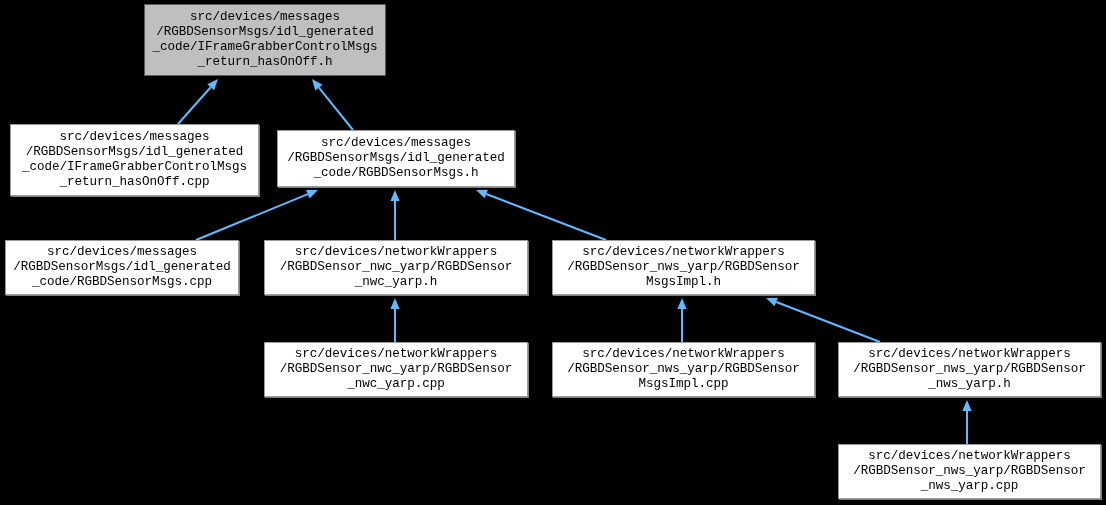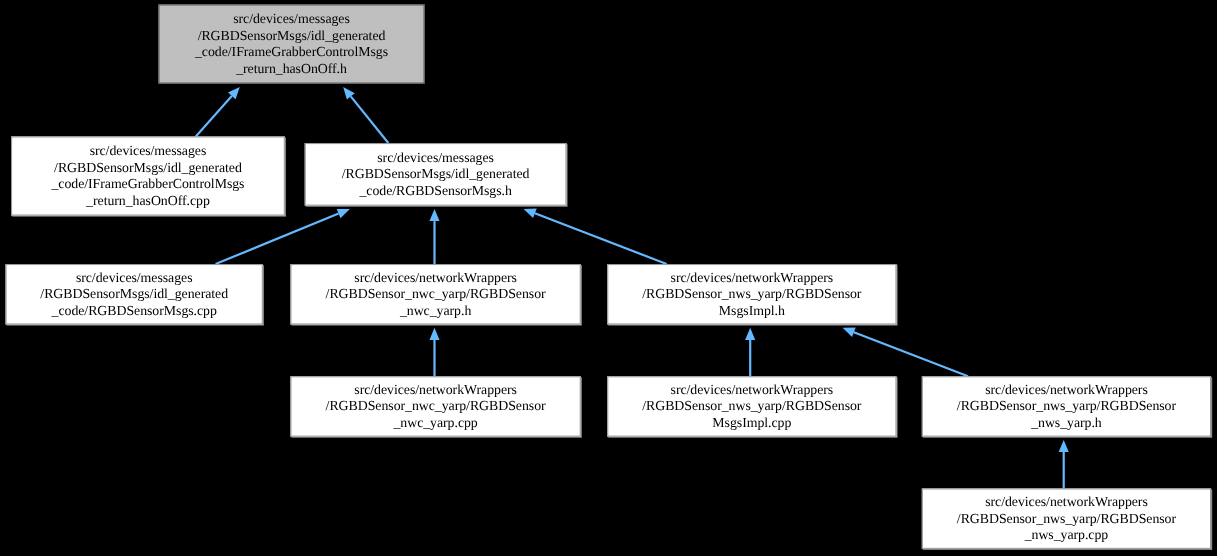--- a/index.html
+++ b/index.html
@@ -7,21 +7,21 @@
     margin: 0;
     padding: 0;
     background: #000000;
   }
   #graph-canvas {
     position: relative;
     width: 1106px;
     height: 505px;
     background: #000000;
     overflow: hidden;
-    font-family: Liberation Serif, serif;
+    font-family: Liberation Mono, monospace;
   }
   #edge-layer {
     position: absolute;
     left: 0;
     top: 0;
     width: 1106px;
     height: 505px;
     pointer-events: none;
   }
   .node {

